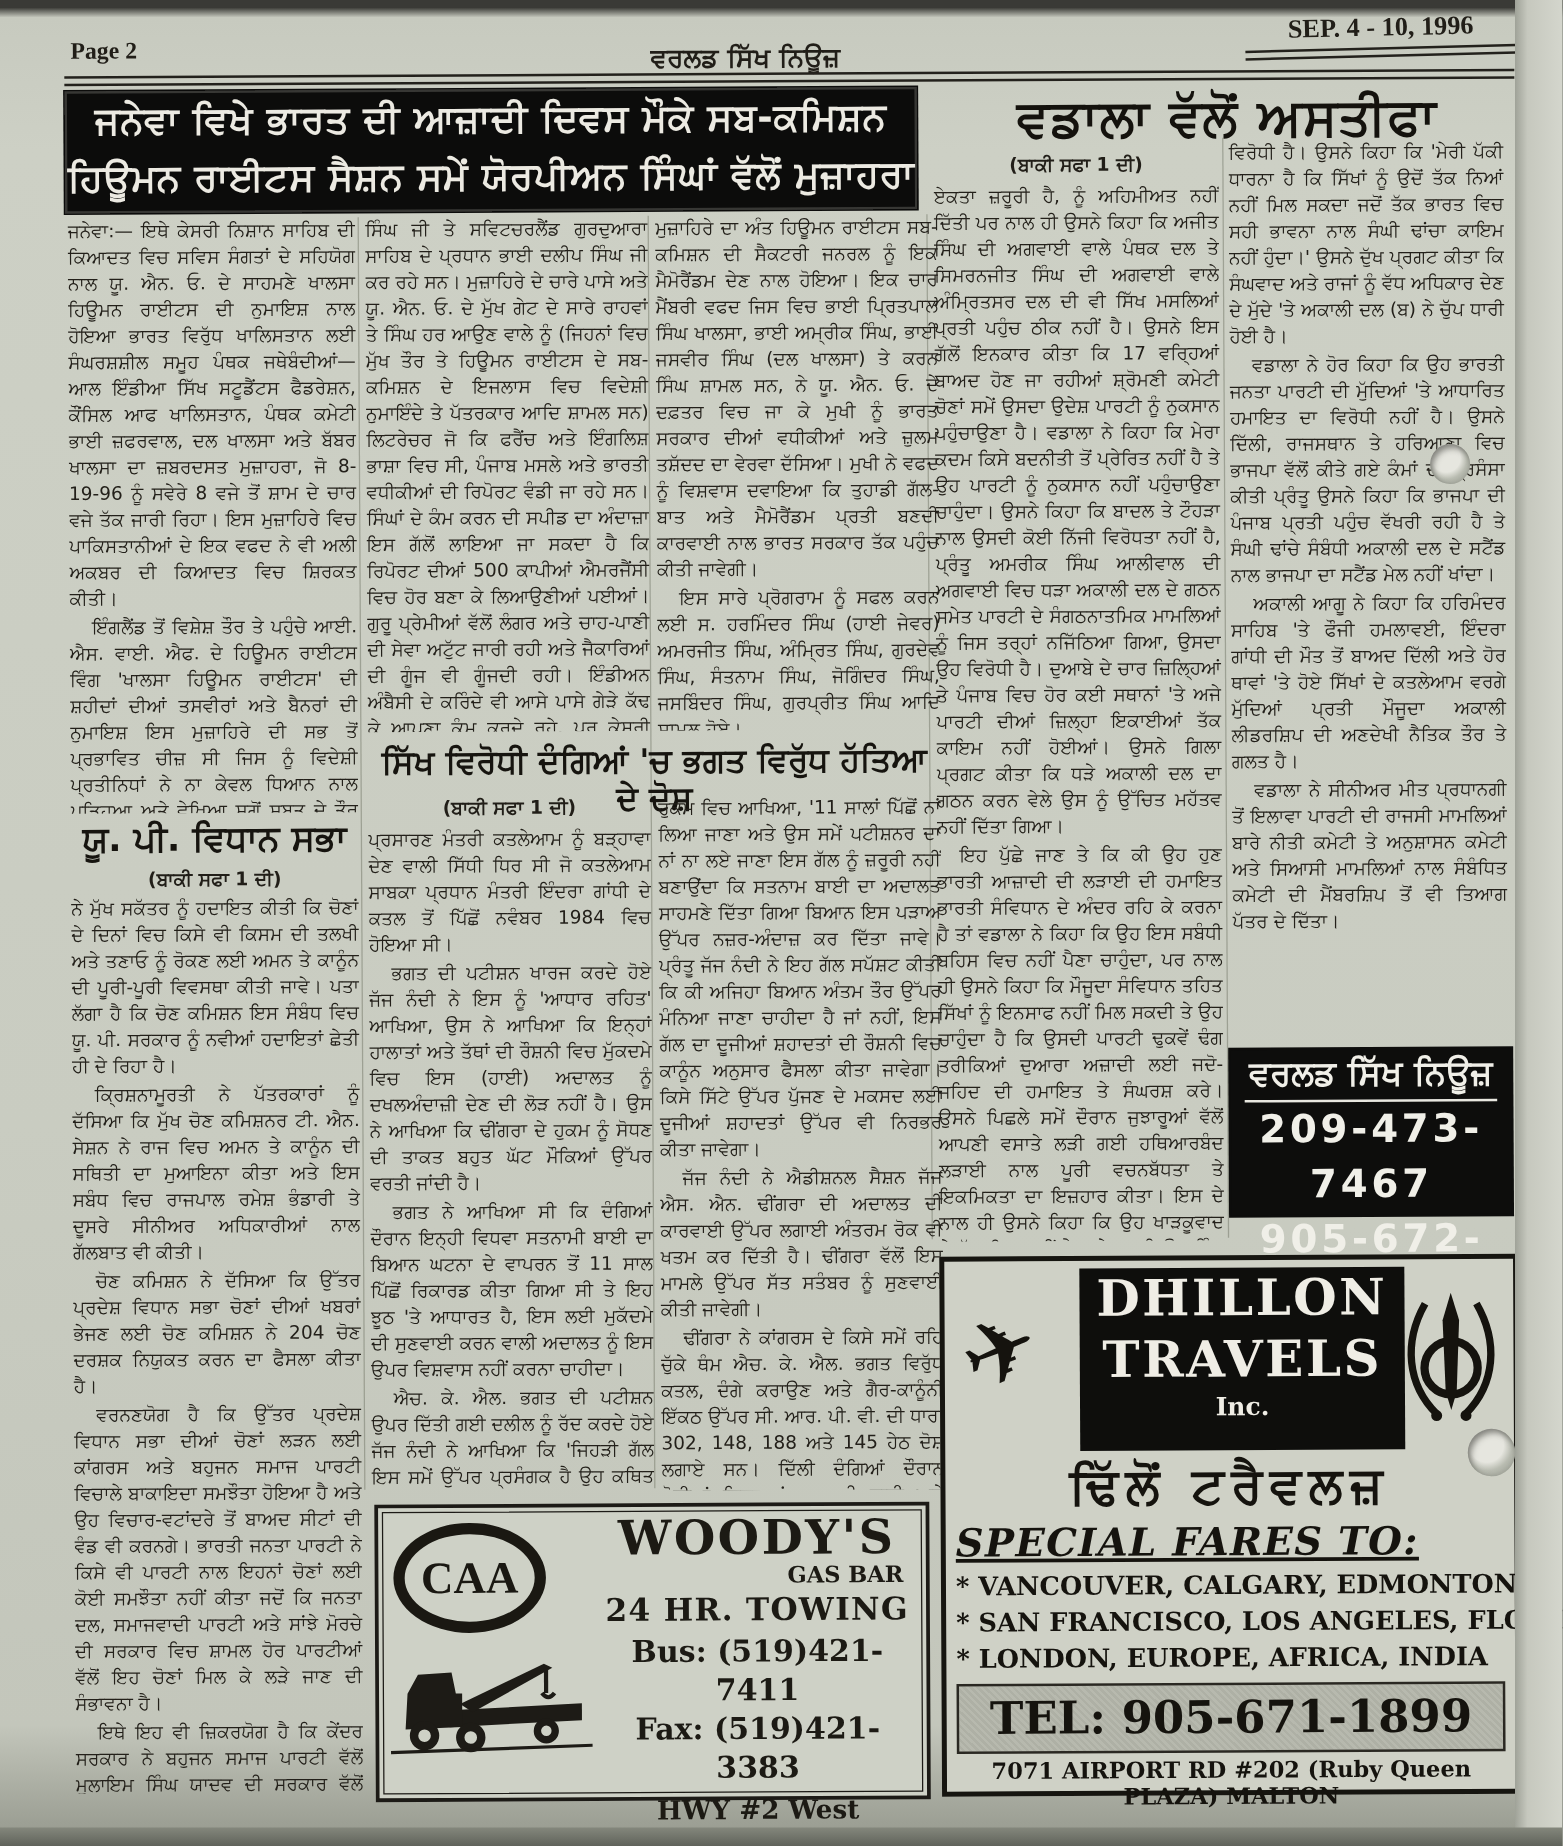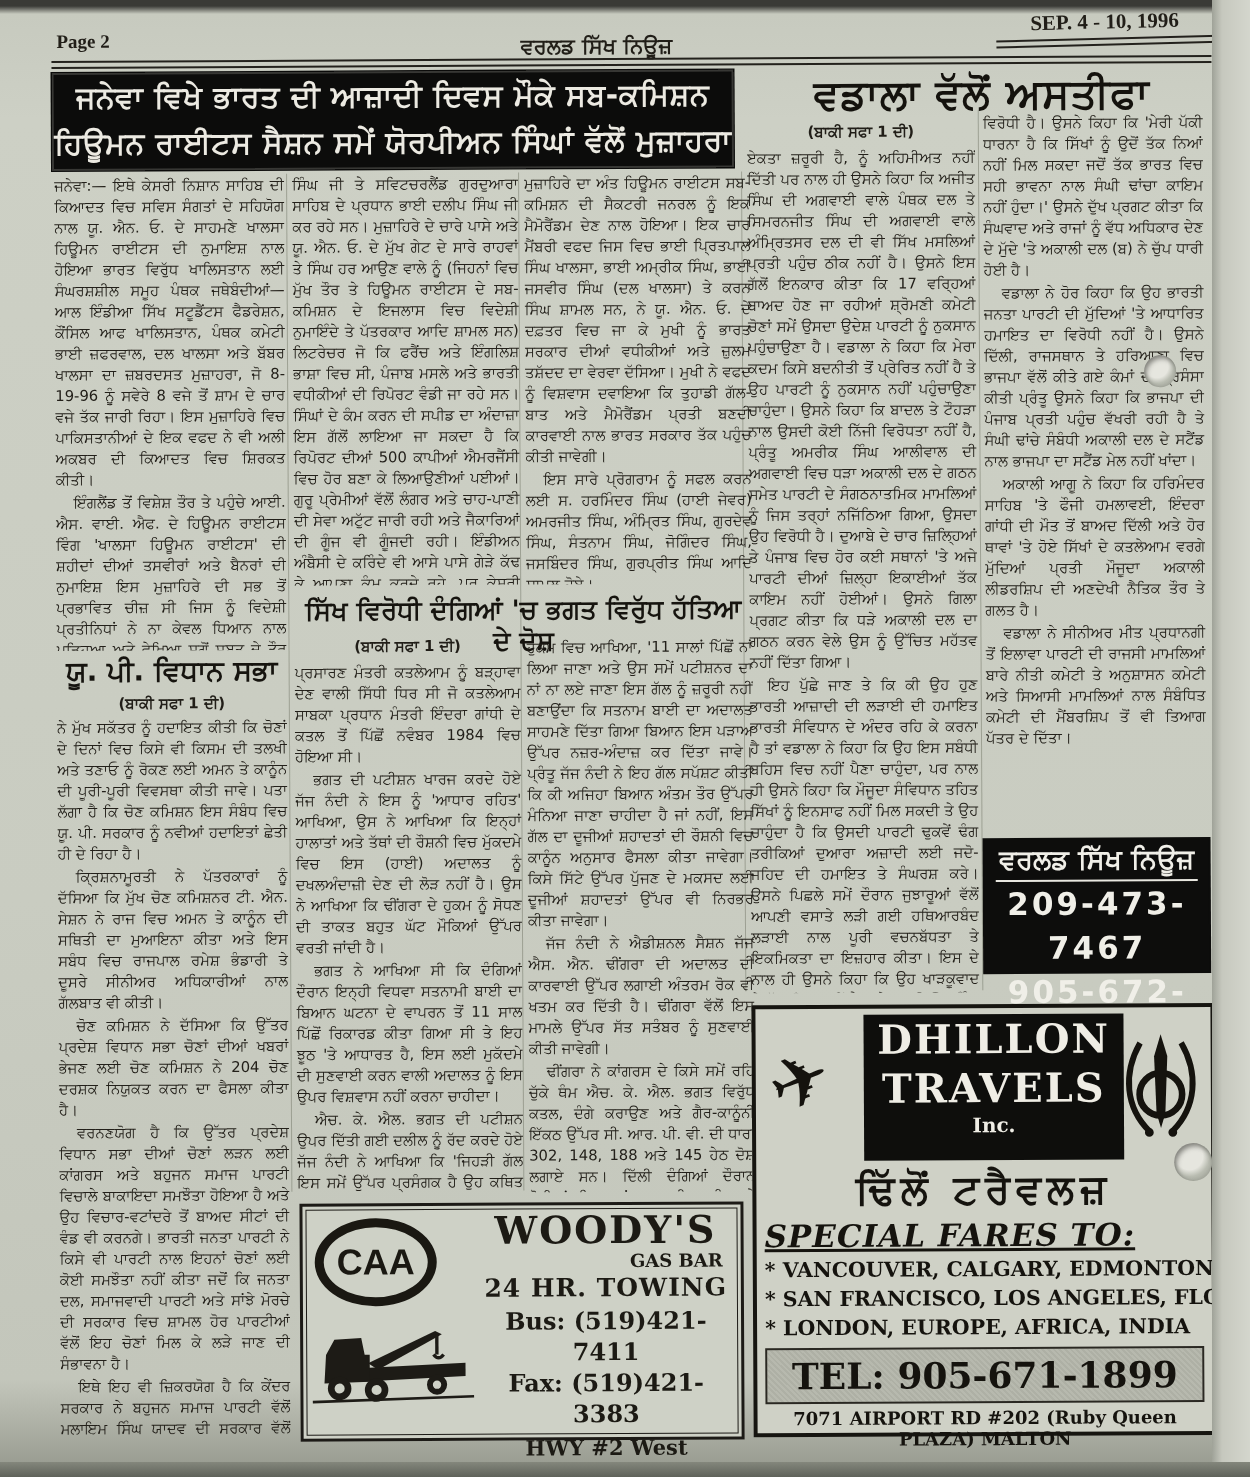--- a/index.html
+++ b/index.html
@@ -31,21 +31,21 @@
   
   .phonebox{background:#0d0d0c;color:#f0efe8;text-align:center;box-shadow:0 0 0 2px #0d0d0c;}
   .phonebox .t{font-size:27px;font-weight:bold;line-height:40px;border-bottom:2px solid #e8e7e0;display:inline-block;padding:0 4px;}
   .phonebox .n{font-size:31px;font-weight:bold;letter-spacing:3px;line-height:44px;font-family:"DejaVu Sans",sans-serif;}
   
   .wood{border:3px solid #1c1a16;background:#ced1c6;}
   .wood-inner{position:absolute;inset:3px;border:1px solid #1c1a16;display:flex;}
   .wood-left{width:39%;position:relative;}
   .caa{width:104px;height:70px;border:9px solid #1a1812;border-radius:50%;
        display:flex;align-items:center;justify-content:center;
-       font-family:Liberation Sans, sans-serif;font-weight:bold;font-size:36px;letter-spacing:0px;color:#1a1812;}
+       font-family:Liberation Serif, serif;font-weight:bold;font-size:36px;letter-spacing:0px;color:#1a1812;}
   .wood-right{width:61%;text-align:center;font-family:"DejaVu Serif",serif;color:#1c1a14;}
   .wood-right .nm{font-size:38px;font-weight:bold;letter-spacing:2px;line-height:42px;}
   .wood-right .gb{font-size:18px;font-weight:bold;text-align:right;padding-right:14px;line-height:20px;}
   .wood-right .tw{font-size:25px;font-weight:bold;line-height:34px;letter-spacing:1px;}
   .wood-right .ph{font-size:24px;font-weight:bold;line-height:31px;}
   .wood-right .a1{font-size:21px;font-weight:bold;line-height:30px;}
   .wood-right .a2{font-size:23px;font-weight:bold;line-height:28px;letter-spacing:1px;}
   
   .dhl{border:4px solid #161510;background:#cfd1c6;}
   .dhl-top{position:relative;height:158px;}

